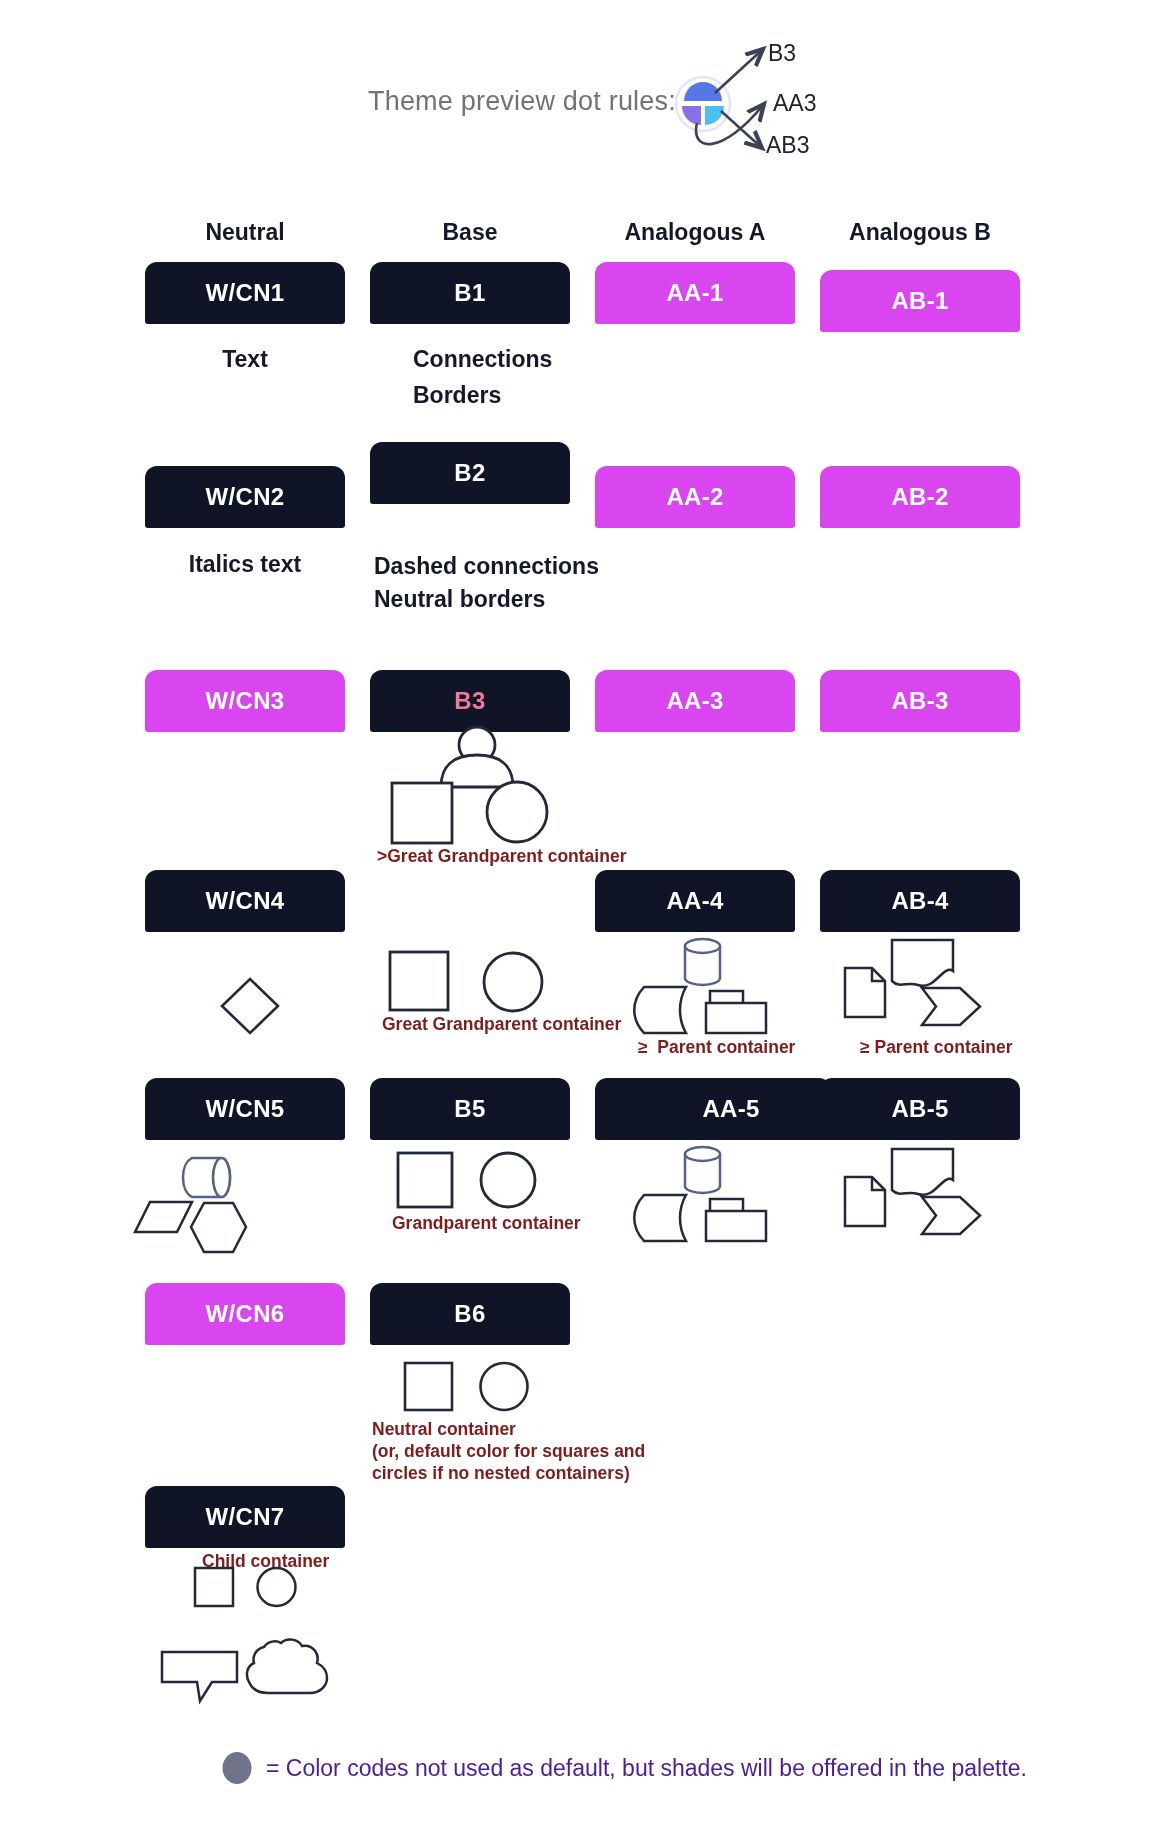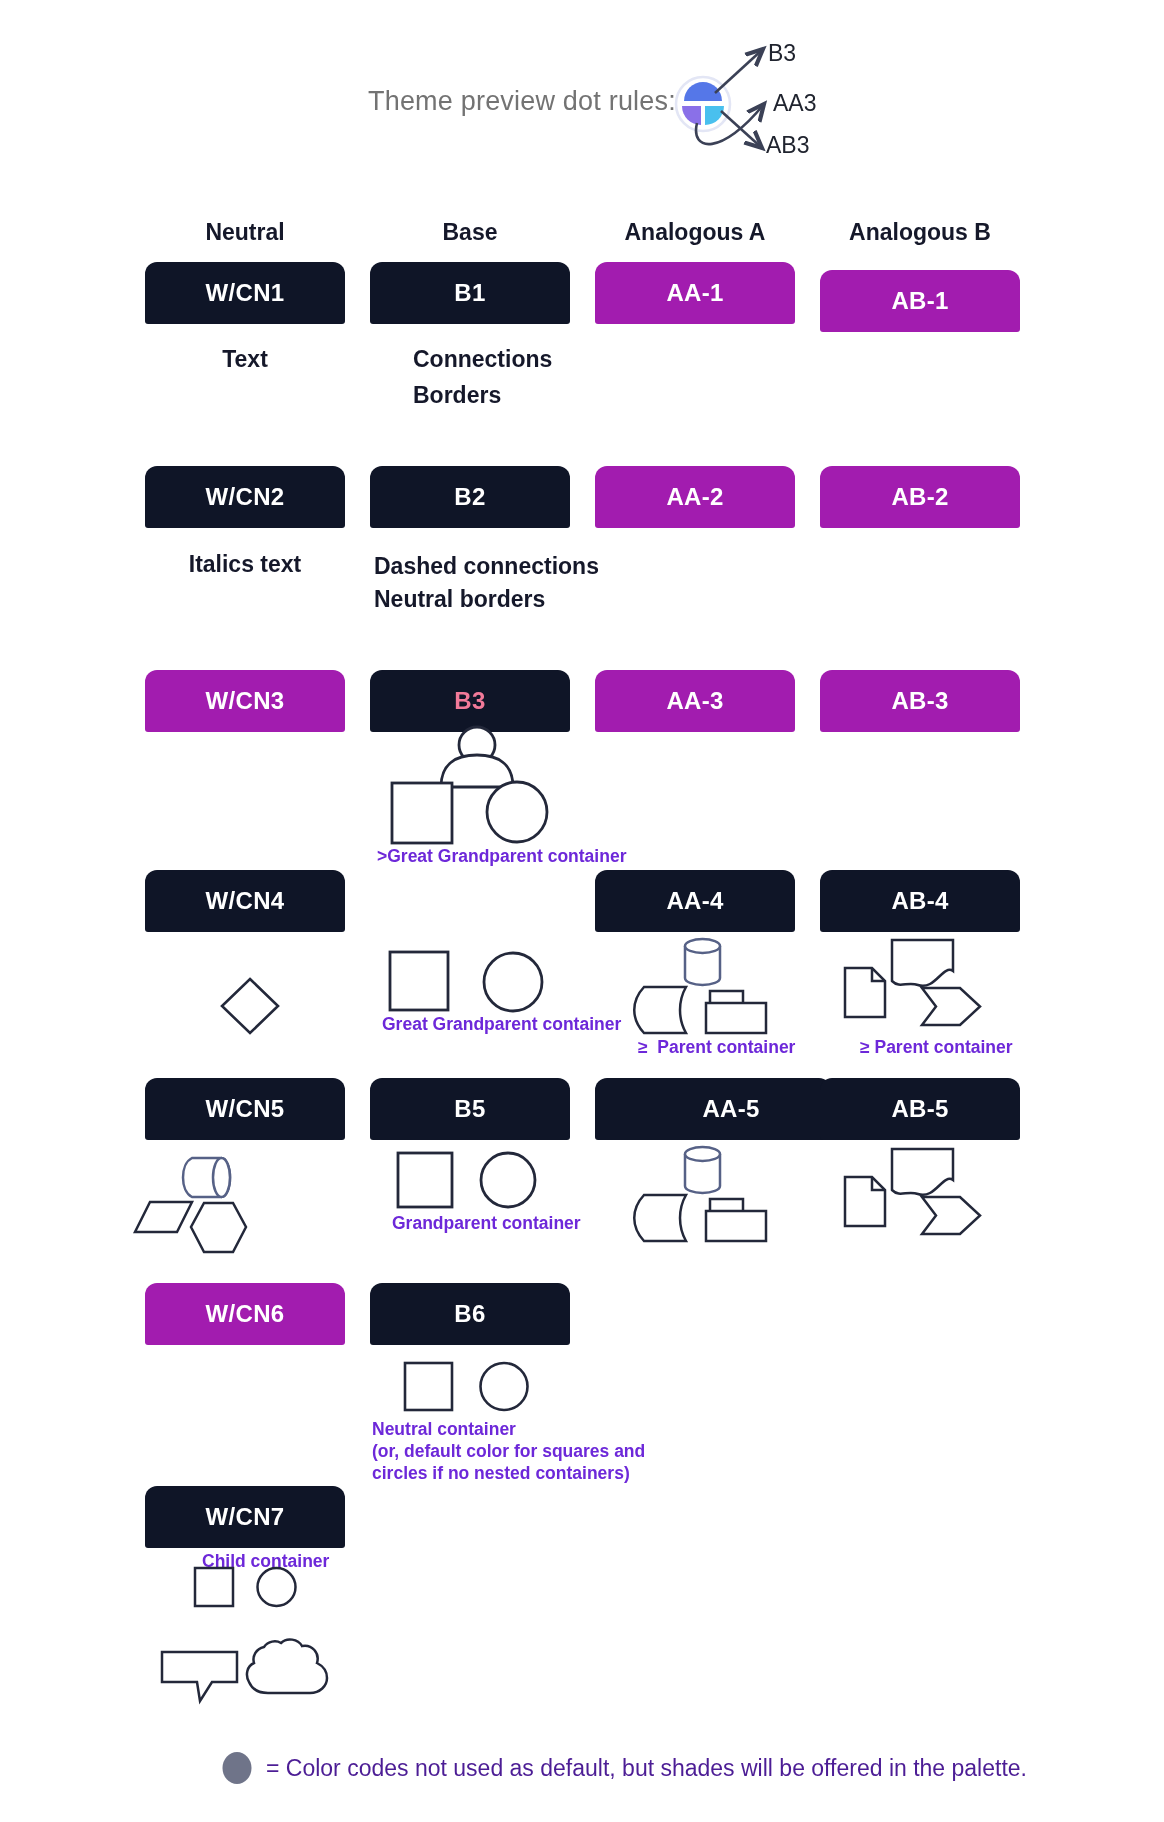--- a/index.html
+++ b/index.html
@@ -5,25 +5,25 @@
   html,body{margin:0;padding:0;background:#ffffff;}
   body{font-family:"Liberation Sans", sans-serif;color:#1b1e28;}
   #canvas{position:relative;width:1164px;height:1822px;background:#ffffff;overflow:hidden;}
   .abs{position:absolute;}
   .title{font-size:27px;font-weight:500;color:#737373;letter-spacing:.2px;}
   .dot-label{font-size:23px;font-weight:400;color:#20242f;}
   .col-header{width:200px;text-align:center;font-size:23px;font-weight:700;color:#15182a;}
   .sw{width:200px;height:62px;border-radius:12px 12px 3px 3px;display:flex;align-items:center;justify-content:center;
       font-size:24px;font-weight:700;color:#ffffff;letter-spacing:.3px;}
   .sw.dark{background:#0f1527;}
-  .sw.slate{background:#a21caf;}
+  .sw.slate{background:#d946ef;}
   .sw .pink{color:#f27a99;}
   .cap-lg{font-size:23px;font-weight:700;color:#15182a;white-space:pre;line-height:36px;}
   .cap-lg.lh33{line-height:33px;}
-  .cap-sm{font-size:17.5px;font-weight:700;color:#6d28d9;white-space:pre;line-height:22px;}
+  .cap-sm{font-size:17.5px;font-weight:700;color:#7f1d1d;white-space:pre;line-height:22px;}
   .legend-text{font-size:23px;font-weight:400;color:#4c1d95;white-space:pre;}
   .center{text-align:center;}
   svg.layer{position:absolute;left:0;top:0;pointer-events:none;}
 </style>
 </head>
 <body>
 
 <div id="canvas">
 
   <div class="abs title" style="left:368px;top:86px;">Theme preview dot rules:</div>
@@ -38,21 +38,21 @@
 
   <div class="abs sw dark" style="left:145px;top:262px;">W/CN1</div>
   <div class="abs sw dark" style="left:370px;top:262px;">B1</div>
   <div class="abs sw slate" style="left:595px;top:262px;">AA-1</div>
   <div class="abs sw slate" style="left:820px;top:270px;">AB-1</div>
   <div class="abs cap-lg center" style="left:145px;top:341px;width:200px;">Text</div>
   <div class="abs cap-lg" style="left:413px;top:341px;">Connections</div>
   <div class="abs cap-lg" style="left:413px;top:377px;">Borders</div>
 
   <div class="abs sw dark" style="left:145px;top:466px;">W/CN2</div>
-  <div class="abs sw dark" style="left:370px;top:466px;">B2</div>
+  <div class="abs sw dark" style="left:370px;top:442px;">B2</div>
   <div class="abs sw slate" style="left:595px;top:466px;">AA-2</div>
   <div class="abs sw slate" style="left:820px;top:466px;">AB-2</div>
   <div class="abs cap-lg center" style="left:145px;top:546px;width:200px;">Italics text</div>
   <div class="abs cap-lg lh33" style="left:374px;top:550px;">Dashed connections</div>
   <div class="abs cap-lg lh33" style="left:374px;top:583px;">Neutral borders</div>
 
   <div class="abs sw slate" style="left:145px;top:670px;">W/CN3</div>
   <div class="abs sw dark" style="left:370px;top:670px;">
       <span class="pink">B3</span>
     </div>

